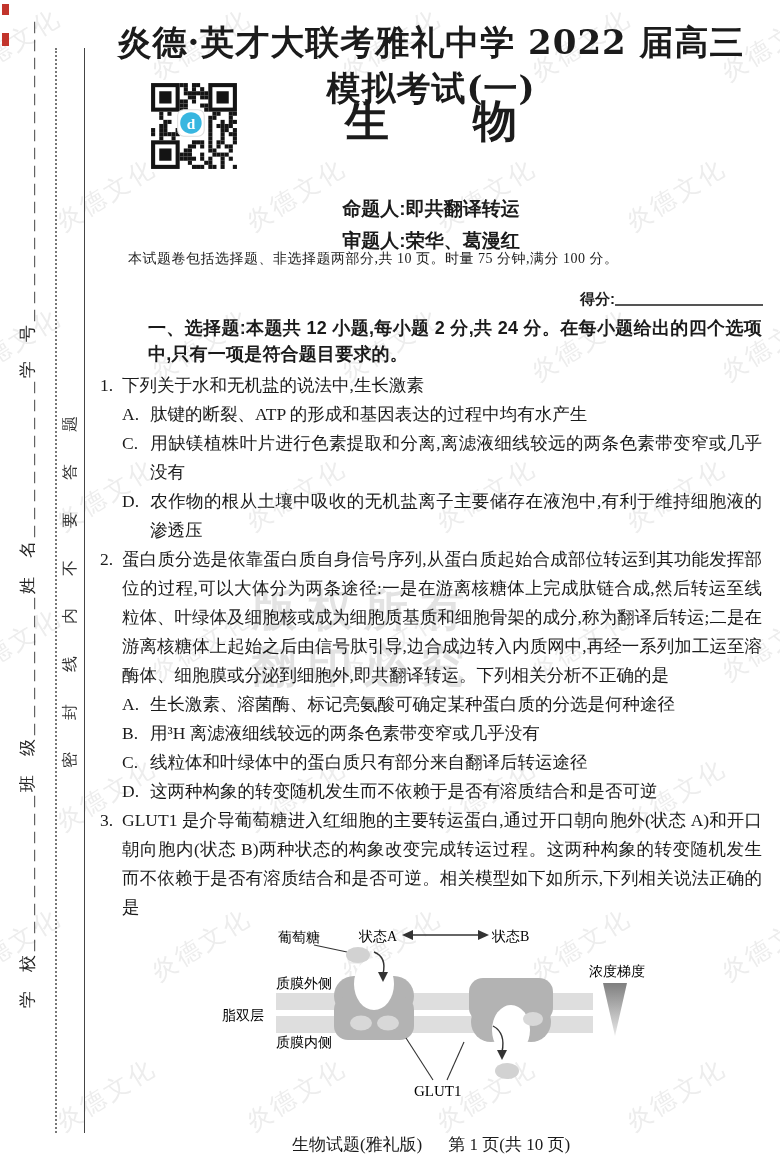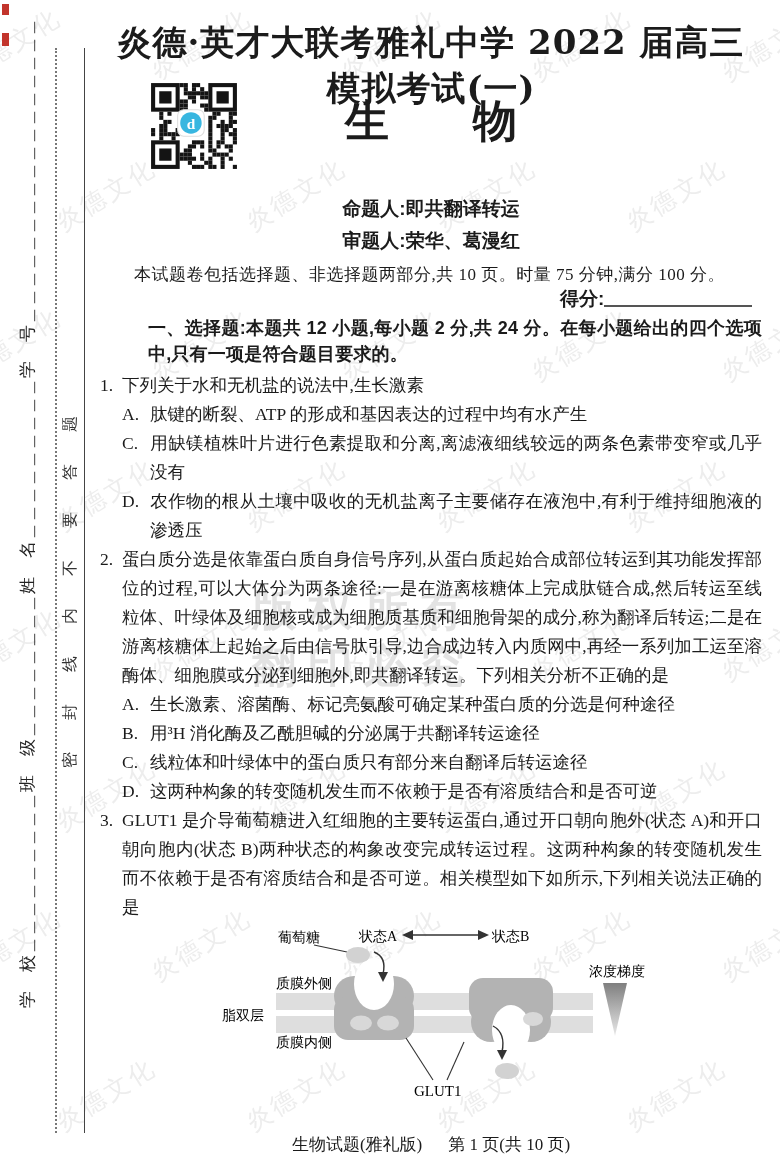--- a/index.html
+++ b/index.html
@@ -34,23 +34,23 @@
       font-size:16px;color:#333;letter-spacing:8px;}
 
   
   .title{position:absolute;left:100px;top:20px;width:662px;text-align:center;z-index:1;
       font-size:34px;font-weight:bold;letter-spacing:1px;font-family:"DejaVu Serif","Liberation Serif",serif;}
   #qr-svg{position:absolute;left:148px;top:80px;z-index:1;}
   .subject{position:absolute;left:100px;top:96px;width:662px;z-index:1;
       display:flex;justify-content:center;gap:84px;font-size:44px;line-height:50px;}
   .setter{position:absolute;left:100px;top:196px;width:662px;text-align:center;font-size:19px;z-index:1;}
   .reviewer{position:absolute;left:100px;top:228px;width:662px;text-align:center;font-size:19px;z-index:1;}
-  .intro{position:absolute;left:100px;top:263px;width:662px;font-size:17px;text-indent:2em;
+  .intro{position:absolute;left:100px;top:250px;width:662px;font-size:14px;text-indent:2em;
       letter-spacing:0.5px;z-index:1;}
-  .score-row{position:absolute;left:560px;top:286px;z-index:1;font-size:19px;}
+  .score-row{position:absolute;left:580px;top:286px;z-index:1;font-size:15px;}
   .score-line{display:inline-block;width:148px;height:18px;border-bottom:2px solid #555;vertical-align:-2px;}
 
   
   .content{position:absolute;left:100px;top:315px;width:662px;z-index:1;
       font-size:17.5px;line-height:29px;text-align:justify;}
   .section-head{font-size:18px;line-height:26px;margin-bottom:4px;letter-spacing:0.2px;margin-left:48px;}
   .question{padding-left:22px;}
   .qstem{text-indent:-22px;}
   .qnum{display:inline-block;width:22px;text-indent:0;}
   .opt{padding-left:28px;text-indent:-28px;}
@@ -274,21 +274,21 @@
     <div class="opt"><span class="opt-label">A.</span><span>肽键的断裂、ATP 的形成和基因表达的过程中均有水产生</span></div>
     <div class="opt"><span class="opt-label">C.</span><span>用缺镁植株叶片进行色素提取和分离,离滤液细线较远的两条色素带变窄或几乎没有</span></div>
     <div class="opt"><span class="opt-label">D.</span><span>农作物的根从土壤中吸收的无机盐离子主要储存在液泡中,有利于维持细胞液的渗透压</span></div>
   </div>
 
   <div class="question">
     <div class="qstem">
       <span class="qnum">2.</span><span>蛋白质分选是依靠蛋白质自身信号序列,从蛋白质起始合成部位转运到其功能发挥部位的过程,可以大体分为两条途径:一是在游离核糖体上完成肽链合成,然后转运至线粒体、叶绿体及细胞核或成为细胞质基质和细胞骨架的成分,称为翻译后转运;二是在游离核糖体上起始之后由信号肽引导,边合成边转入内质网中,再经一系列加工运至溶酶体、细胞膜或分泌到细胞外,即共翻译转运。下列相关分析不正确的是</span>
     </div>
     <div class="opt"><span class="opt-label">A.</span><span>生长激素、溶菌酶、标记亮氨酸可确定某种蛋白质的分选是何种途径</span></div>
-    <div class="opt"><span class="opt-label">B.</span><span>用³H 消化酶及乙酰胆碱的分泌属于共翻译转运途径</span></div>
+    <div class="opt"><span class="opt-label">B.</span><span>用³H 离滤液细线较远的两条色素带变窄或几乎没有</span></div>
     <div class="opt"><span class="opt-label">C.</span><span>线粒体和叶绿体中的蛋白质只有部分来自翻译后转运途径</span></div>
     <div class="opt"><span class="opt-label">D.</span><span>这两种构象的转变随机发生而不依赖于是否有溶质结合和是否可逆</span></div>
   </div>
 
   <div class="question">
     <div class="qstem">
       <span class="qnum">3.</span><span>GLUT1 是介导葡萄糖进入红细胞的主要转运蛋白,通过开口朝向胞外(状态 A)和开口朝向胞内(状态 B)两种状态的构象改变完成转运过程。这两种构象的转变随机发生而不依赖于是否有溶质结合和是否可逆。相关模型如下如所示,下列相关说法正确的是</span>
     </div>
   </div>
 

